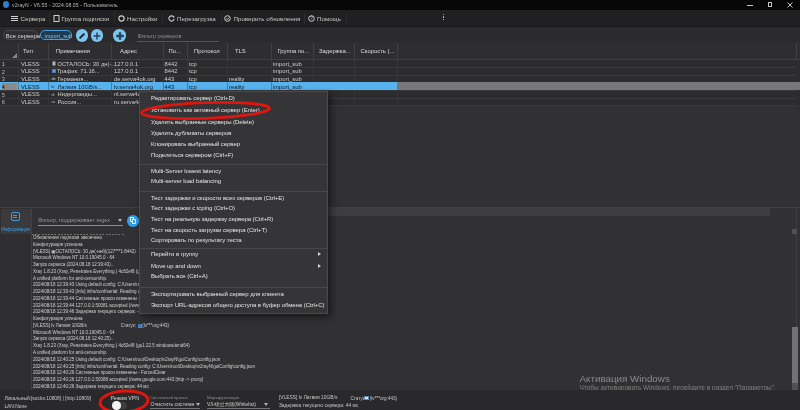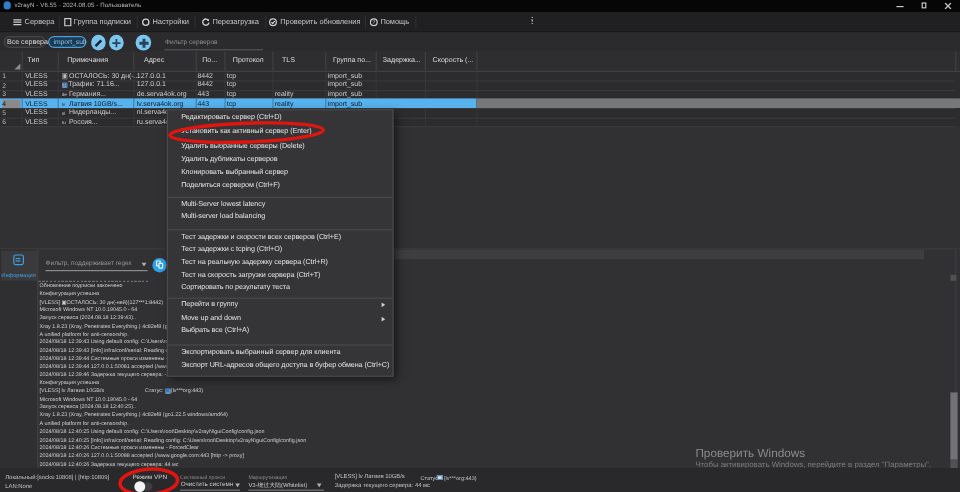--- a/index.html
+++ b/index.html
@@ -224,21 +224,21 @@
     <div style="height:6.78px">2024/08/18 12:40:25 Using default config: C:\Users\root\Desktop\v2rayN\guiConfig\config.json</div>
     <div style="height:6.78px">2024/08/18 12:40:25 [Info] infra/conf/serial: Reading config: C:\Users\root\Desktop\v2rayN\guiConfig\config.json</div>
     <div style="height:6.78px">2024/08/18 12:40:26 Системные прокси изменены - ForcedClear</div>
     <div style="height:6.78px">2024/08/18 12:40:26 127.0.0.1:50088 accepted (/www.google.com:443 [http -&gt; proxy]</div>
     <div style="height:6.78px">2024/08/18 12:40:26 Задержка текущего сервера: 44 мс</div>
   </div>
 <div class="a" style="left:796px;top:207.5px;width:1px;height:182px;background:#3e3e41"></div>
 <div class="a" style="left:792px;top:229px;width:5px;height:5px;background:#505053"></div>
 <div class="a" style="left:791.5px;top:327px;width:6.5px;height:55.5px;background:#737377"></div>
 <div class="a" style="left:791.5px;top:382.5px;width:6.5px;height:7px;background:#525255"></div>
-<div class="a" style="left:579.5px;top:372.6px;font-size:9.8px;color:#8b8b8b">Проверить Windows</div>
+<div class="a" style="left:579.5px;top:372.6px;font-size:9.8px;color:#8b8b8b">Активация Windows</div>
 <div class="a" style="left:579.5px;top:383.6px;font-size:6.5px;color:#7e7e7e">Чтобы активировать Windows, перейдите в раздел "Параметры".</div>
 <div class="a" style="left:0;top:389.5px;width:800px;height:20.5px;background:#29292b"></div>
 <div class="a" style="left:4.4px;top:395.5px;font-size:4.9px;color:#c6c6c6">Локальный:[socks:10808] | [http:10809]</div>
 <div class="a" style="left:4.4px;top:403.5px;font-size:4.9px;color:#c6c6c6">LAN:None</div>
 <div class="a" style="left:110.5px;top:394.8px;font-size:5.3px;color:#d8d8d8">Режим VPN</div>
 <div class="a" style="left:112px;top:402px;width:14.5px;height:7px;border-radius:3.5px;background:#3e3e42"></div>
 <div class="a" style="left:112px;top:401.3px;width:8.6px;height:8.6px;border-radius:50%;background:#f4f4f4"></div>
 <div class="a" style="left:150px;top:395.4px;font-size:4.3px;color:#8f8f8f">Системный прокси</div>
 <div class="a" style="left:150.6px;top:401px;font-size:5.2px;color:#cfcfcf">Очистить системн</div>
 <div class="a" style="left:196px;top:403.4px;width:0;height:0;border-left:2.4px solid transparent;border-right:2.4px solid transparent;border-top:3px solid #b0b0b0"></div>

